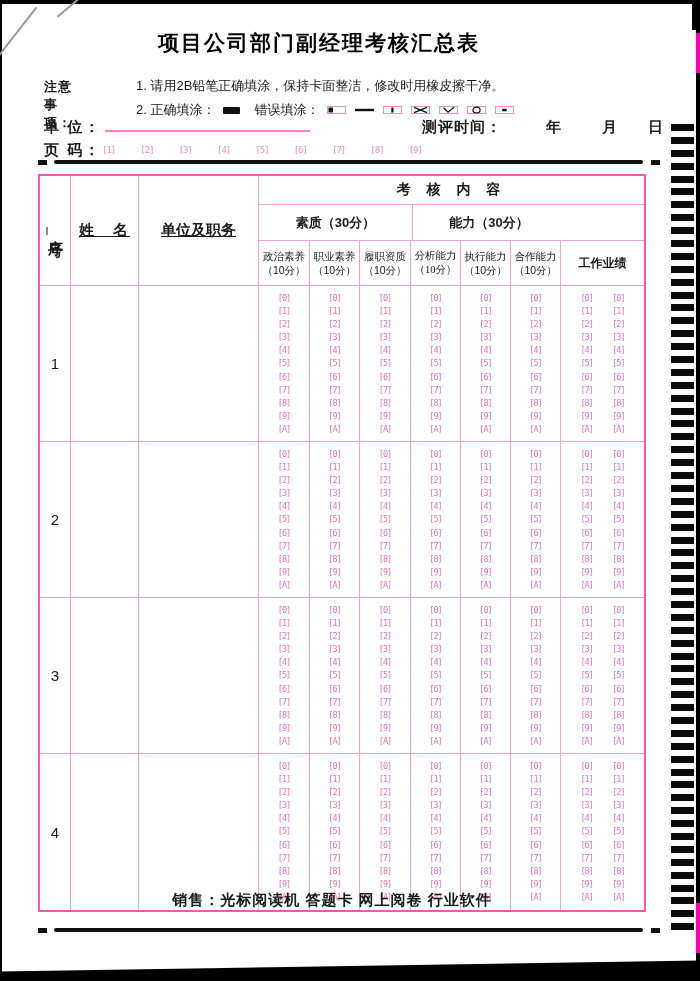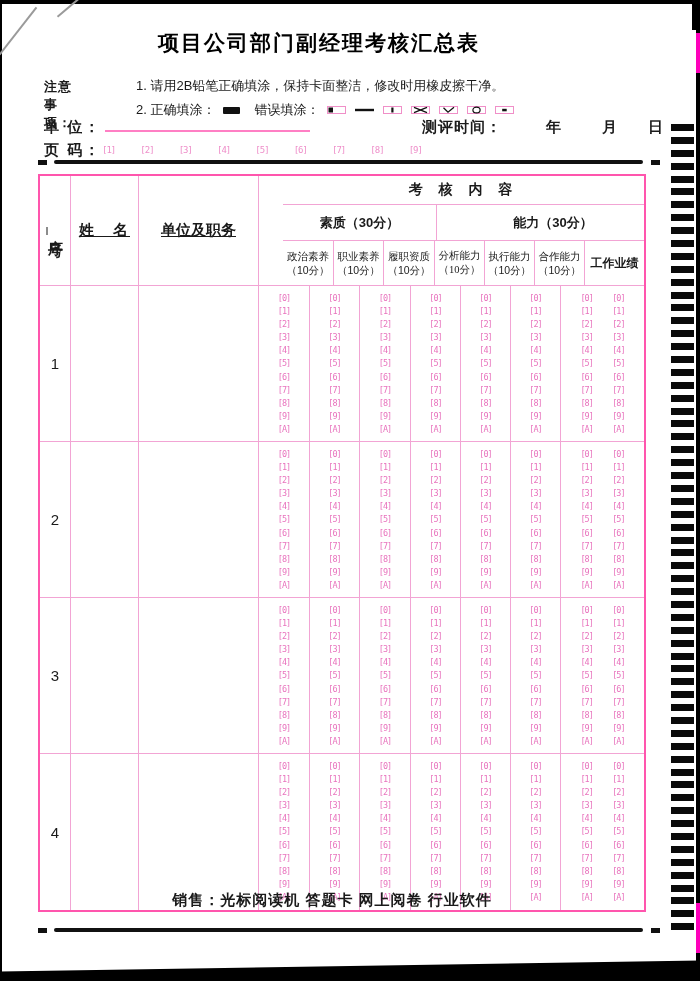--- a/index.html
+++ b/index.html
@@ -77,23 +77,23 @@
     border:2px solid var(--border);
     background:#fff;
   }
   .cell{border-right:1px solid var(--grid);}
   .cell:last-child{border-right:none;}
   .thead{display:flex;height:110px;border-bottom:1px solid var(--grid);}
   .th-fixed{display:flex;align-items:center;justify-content:center;font-weight:bold;font-size:15px;text-decoration:underline;}
   .th-serial{width:31px;writing-mode:vertical-rl;text-orientation:upright;letter-spacing:4px;}
   .th-name{width:68px;letter-spacing:2px;}
   .th-unit{width:120px;}
-  .th-content{flex:1;display:flex;flex-direction:column;margin-left:24px;}
+  .th-content{flex:1;display:flex;flex-direction:column;}
   .ch-title{height:29px;border-bottom:1px solid var(--grid);display:flex;align-items:center;justify-content:center;font-weight:bold;font-size:14px;letter-spacing:6px;}
-  .ch-groups{height:36px;border-bottom:1px solid var(--grid);display:flex;gap:40px;}
+  .ch-groups{height:36px;border-bottom:1px solid var(--grid);display:flex;}
   .ch-groups .cell{display:flex;align-items:center;justify-content:center;font-weight:bold;font-size:13px;}
   .ch-subs{flex:1;display:flex;}
   .ch-subs .cell{display:flex;flex-direction:column;align-items:center;justify-content:center;font-size:10.5px;line-height:1.35;text-align:center;}
   .ch-subs .work{font-size:12px;font-weight:600;}
 
   .trow{display:flex;height:156px;border-bottom:1px solid var(--grid);}
   .trow:last-child{border-bottom:none;}
   .td-serial{width:31px;display:flex;align-items:center;justify-content:center;font-size:15px;}
   .td-name{width:68px;}
   .td-unit{width:120px;}

